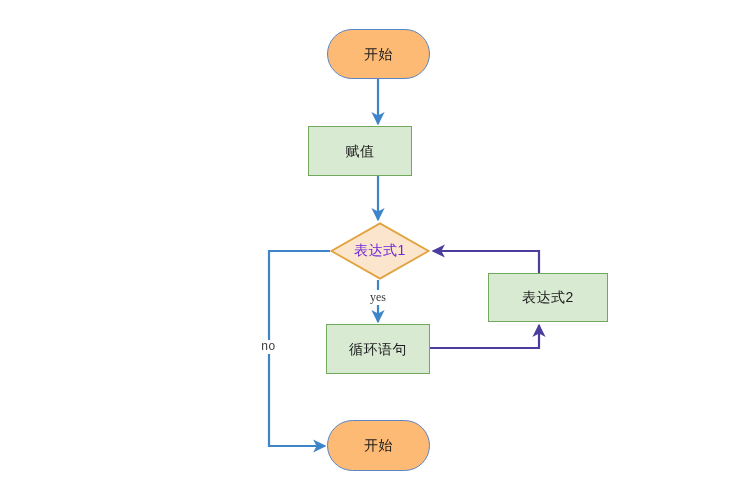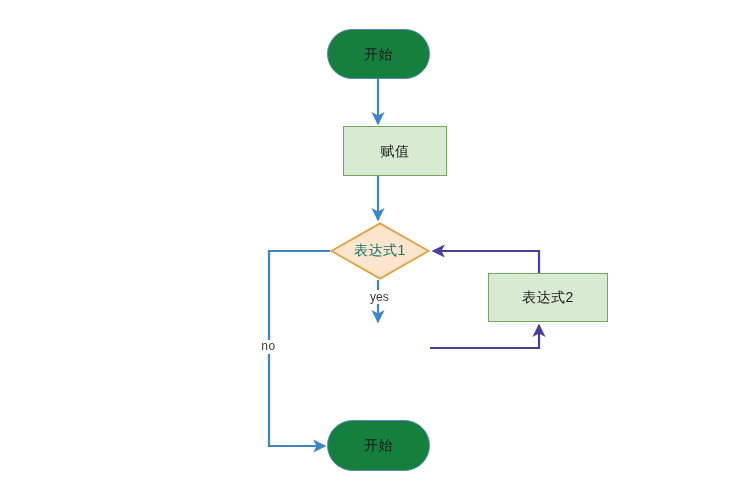--- a/index.html
+++ b/index.html
@@ -36,21 +36,21 @@
     display: flex;
     align-items: center;
     justify-content: center;
     font-size: 14px;
     color: #1b1b1b;
     letter-spacing: 0.5px;
     text-align: center;
     line-height: 1.2;
   }
   .node-terminal {
-    background: #15803d;
+    background: #fdba74;
     border: 1.6px solid #5b85c4;
     border-radius: 26px;
   }
   .node-process {
     background: #d9ead3;
     border: 1.6px solid #71a85b;
   }
   .node-decision-wrap {
     position: absolute;
     display: flex;
@@ -59,21 +59,21 @@
   }
   .node-decision-wrap svg {
     position: absolute;
     left: 0;
     top: 0;
   }
   .node-decision-label {
     position: relative;
     z-index: 2;
     font-size: 14px;
-    color: #0f766e;
+    color: #6d28d9;
     letter-spacing: 0.5px;
     white-space: nowrap;
   }
   .edge-label {
     position: absolute;
     font-size: 12px;
     color: #3a3a3a;
     background: #ffffff;
     padding: 0 2px;
     white-space: nowrap;
@@ -104,37 +104,40 @@
 
     <path d="M 430 348 L 539 348 L 539 325" fill="none" stroke="#4a3d9e" stroke-width="2.2" stroke-linejoin="miter" marker-end="url(#arrow-purple)"></path>
 
     <path d="M 539 273 L 539 251 L 433 251" fill="none" stroke="#4a3d9e" stroke-width="2.2" stroke-linejoin="miter" marker-end="url(#arrow-purple)"></path>
   </svg>
 
   <div class="node node-terminal" style="left:327px; top:29px; width:103px; height:50px;">
     <span>开始</span>
   </div>
 
-  <div class="node node-process" style="left:343px; top:126px; width:104px; height:50px;">
+  <div class="node node-process" style="left:308px; top:126px; width:104px; height:50px;">
     <span>赋值</span>
   </div>
 
   <div class="node-decision-wrap" style="left:330px; top:222px; width:100px; height:58px;">
     <svg width="100" height="58" viewBox="0 0 100 58" xmlns="http://www.w3.org/2000/svg">
       <polygon points="50,1.4 98.6,29 50,56.6 1.4,29" fill="#fce5cd" stroke="#e0a33e" stroke-width="1.8"></polygon>
     </svg>
     <span class="node-decision-label">表达式1</span>
   </div>
 
+  <div class="node node-process" style="left:326px; top:324px; width:104px; height:50px;">
+    <span>循环语句</span>
+  </div>
 
   <div class="node node-process" style="left:488px; top:273px; width:120px; height:49px;">
     <span>表达式2</span>
   </div>
 
   <div class="node node-terminal" style="left:327px; top:420px; width:103px; height:51px;">
     <span>开始</span>
   </div>
 
-  <div class="edge-label" style="left:368px; top:290px;">yes</div>
+  <div class="edge-label" style="left:368px; top:290px;font-family:Liberation Serif, serif;">yes</div>
 
   <div class="edge-label" style="left:259px; top:340px;font-family:Liberation Mono, monospace;">no</div>
 
 </div>
 
 </body></html>

